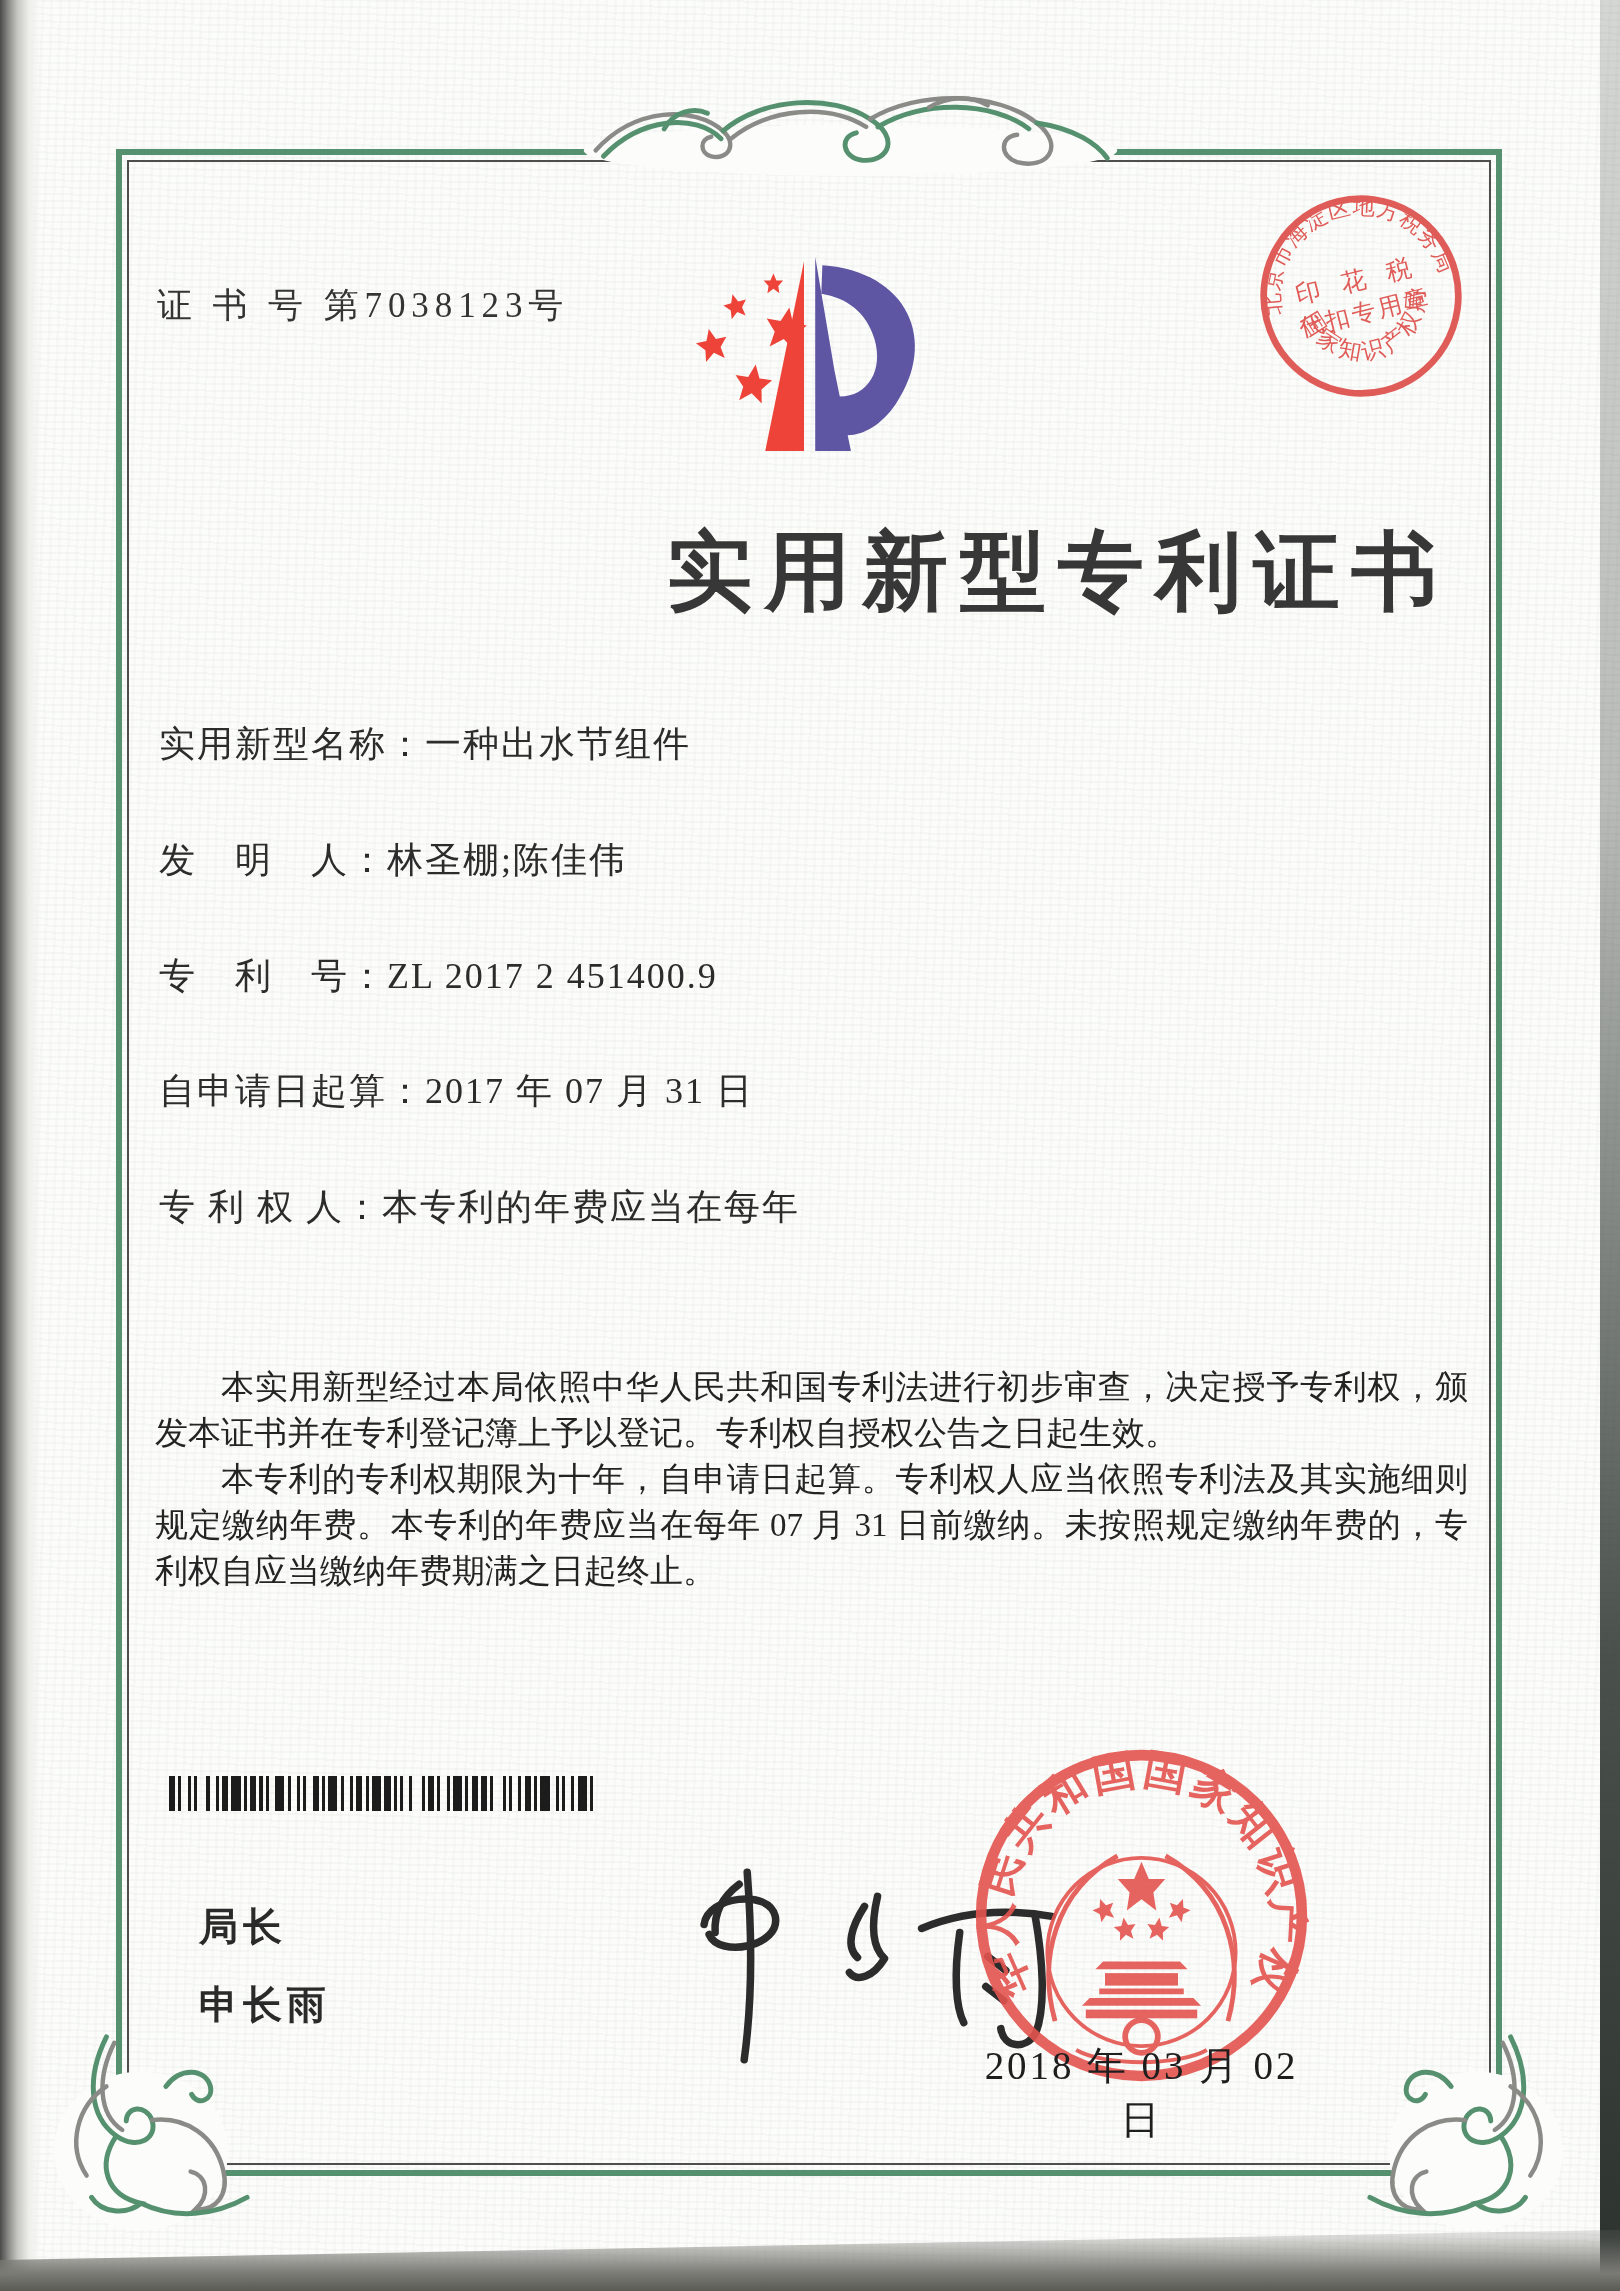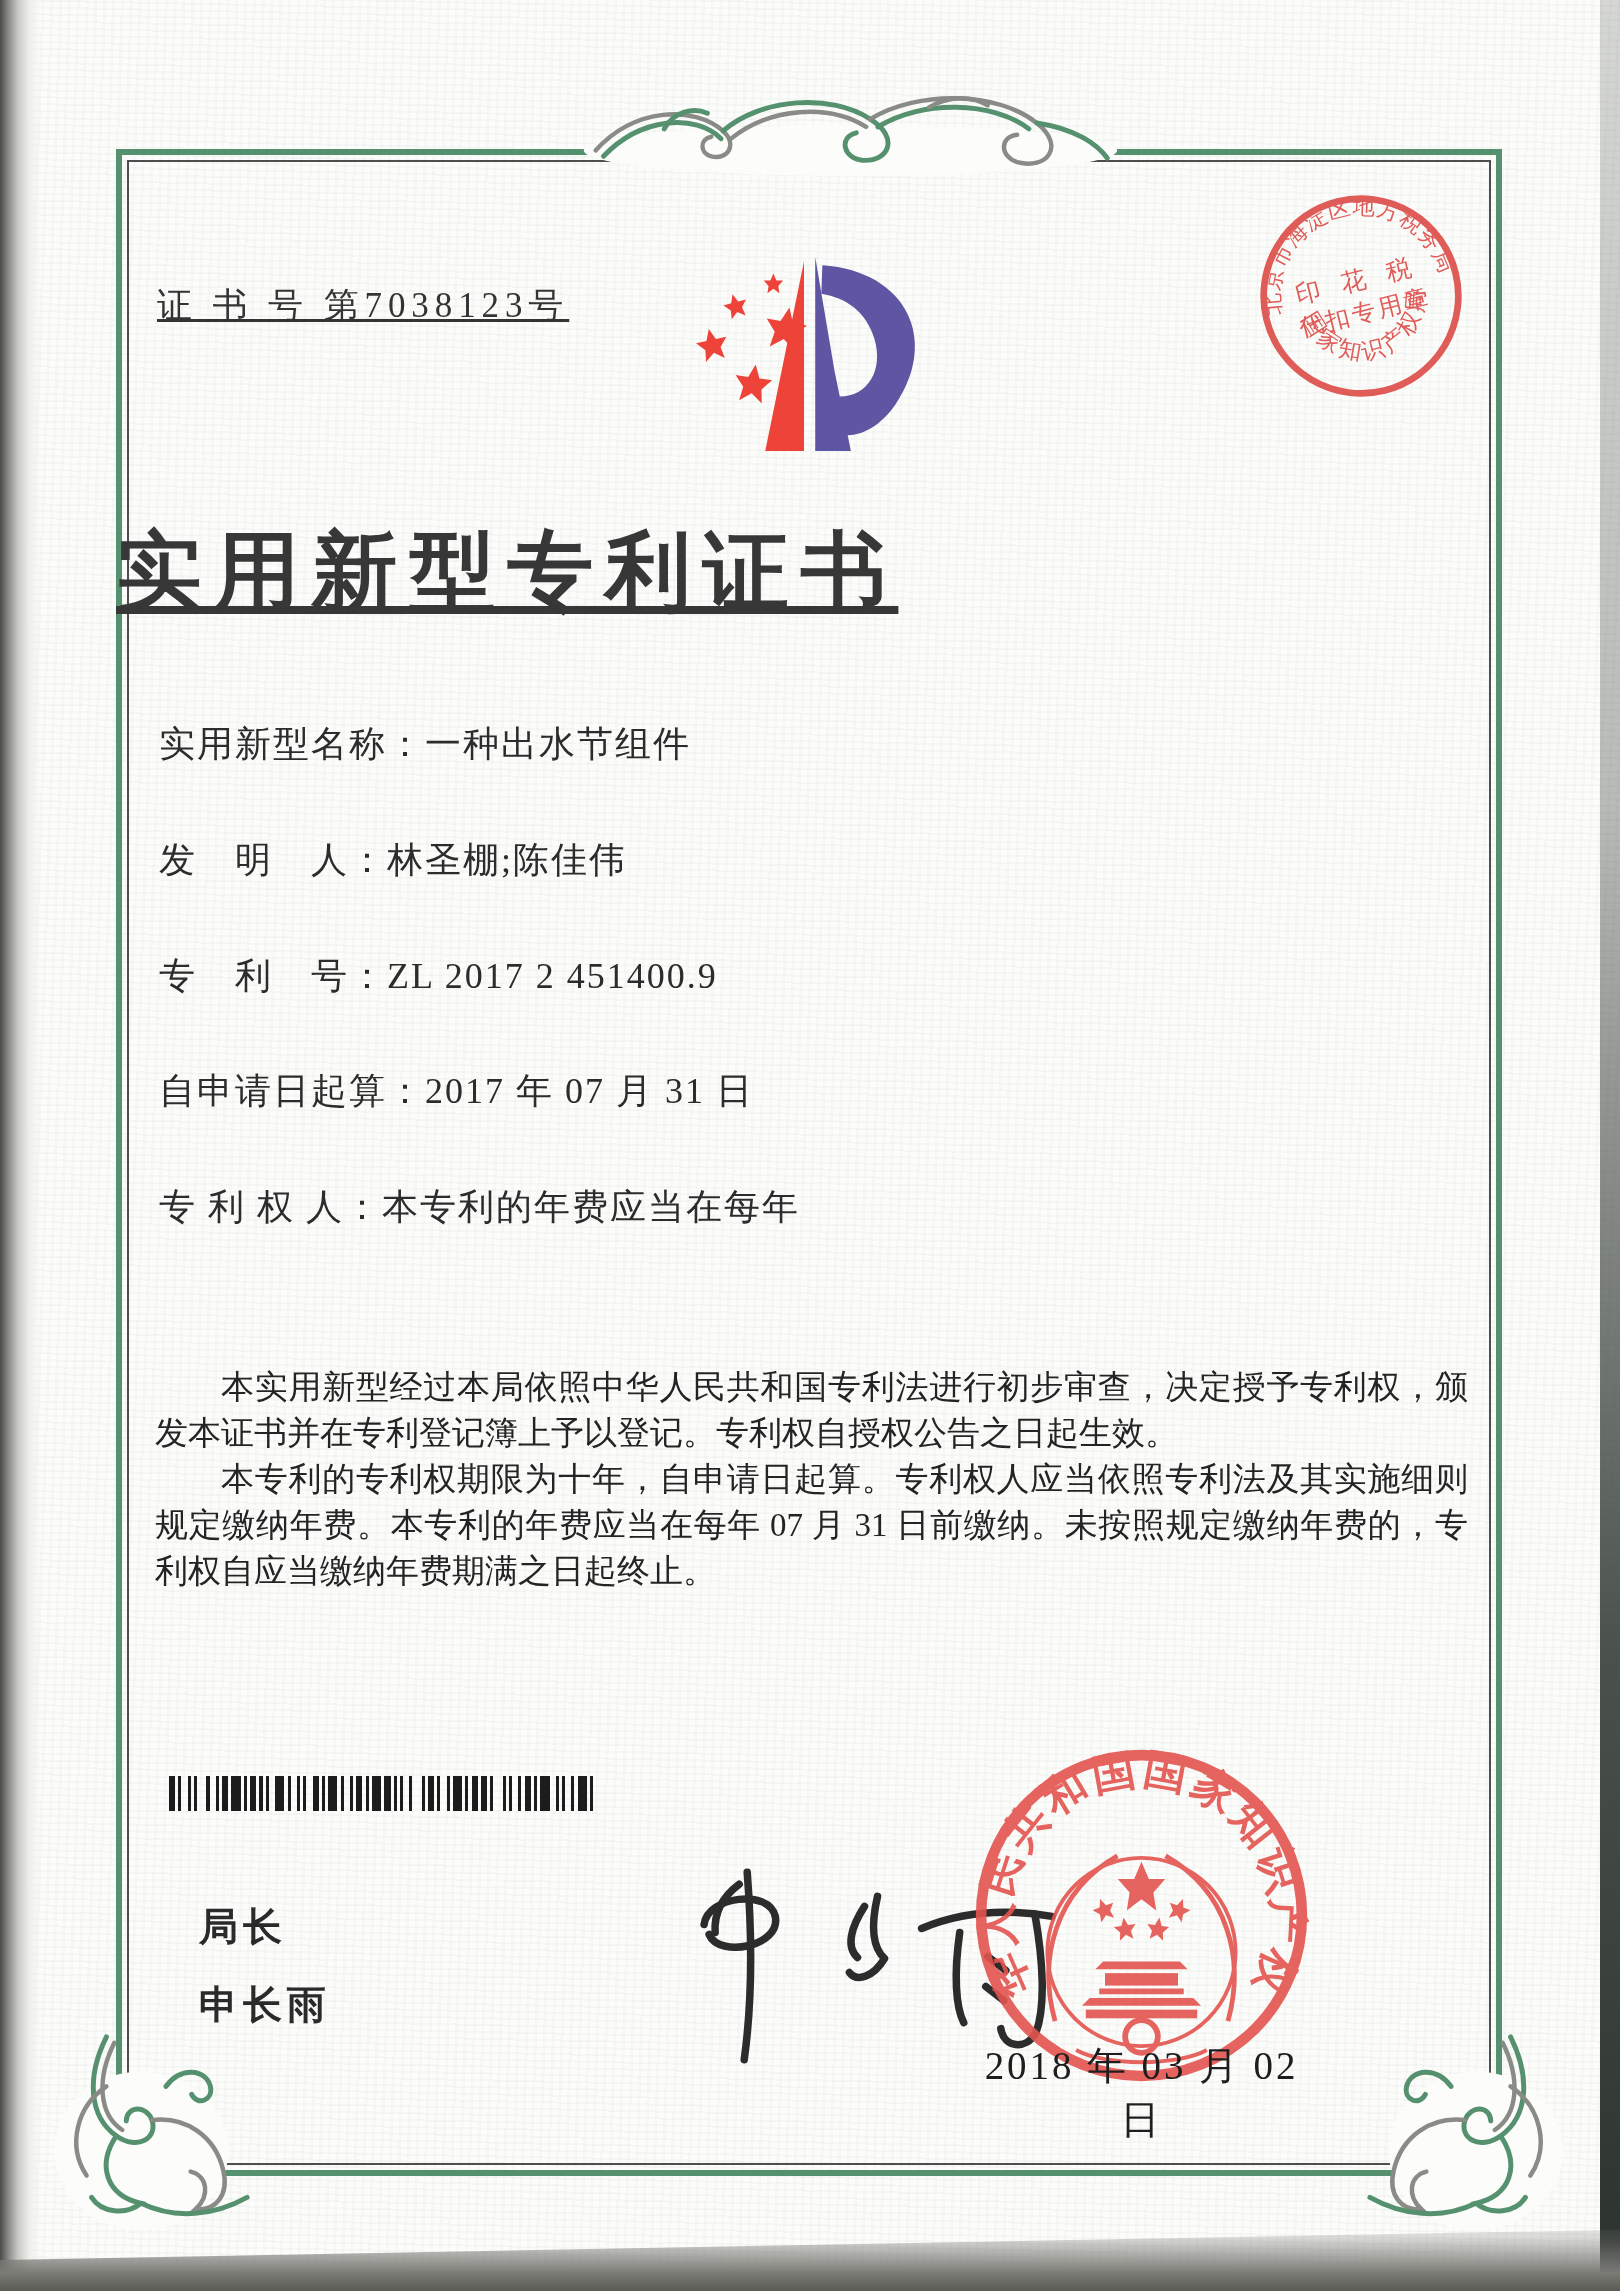--- a/index.html
+++ b/index.html
@@ -33,25 +33,25 @@
   
   .frame{left:116px; top:149px; width:1386px; height:2027px; z-index:1;
     border:6.9px solid var(--green); box-sizing:border-box;}
   .frame-inner{position:absolute; inset:4.9px; border:2.9px solid #4e4e4e;}
 
   .ornament{z-index:3; pointer-events:none;}
   .orn-stroke-g{fill:none; stroke:var(--green); stroke-width:5; stroke-linecap:round;}
   .orn-stroke-k{fill:none; stroke:#8a8a86; stroke-width:4.5; stroke-linecap:round;}
 
   
-  .cert-no{left:157px; top:282px; font-size:35px; letter-spacing:5.9px; color:#343434;text-decoration:underline;}
+  .cert-no{left:157px; top:282px; font-size:35px; letter-spacing:5.9px; color:#343434;}
   .logo{left:667px; top:251px; width:274px; height:204px;}
   .tax-stamp{left:1255px; top:190px; width:212px; height:212px;}
-  .title{left:116px; top:514px; width:1333px; text-align:left;
-    font-size:86px; font-weight:700; letter-spacing:11.8px; color:#373737;text-decoration:underline;}
+  .title{left:116px; top:514px; width:1333px; text-align:right;
+    font-size:86px; font-weight:700; letter-spacing:11.8px; color:#373737;}
 
   
   .field{left:159px; width:1225px; font-size:36px; letter-spacing:2px; color:#2c2c2c; white-space:nowrap;}
   .f0{top:720px}.f1{top:836px}.f2{top:952px}.f3{top:1067px}.f4{top:1183px}.f5{top:1299px}
 
   
   .body-text{left:155px; top:1364px; width:1313px; font-size:33px; line-height:46px;
     text-align:justify; color:#242424;}
   .body-text p{margin:0; text-indent:2em;}
 

